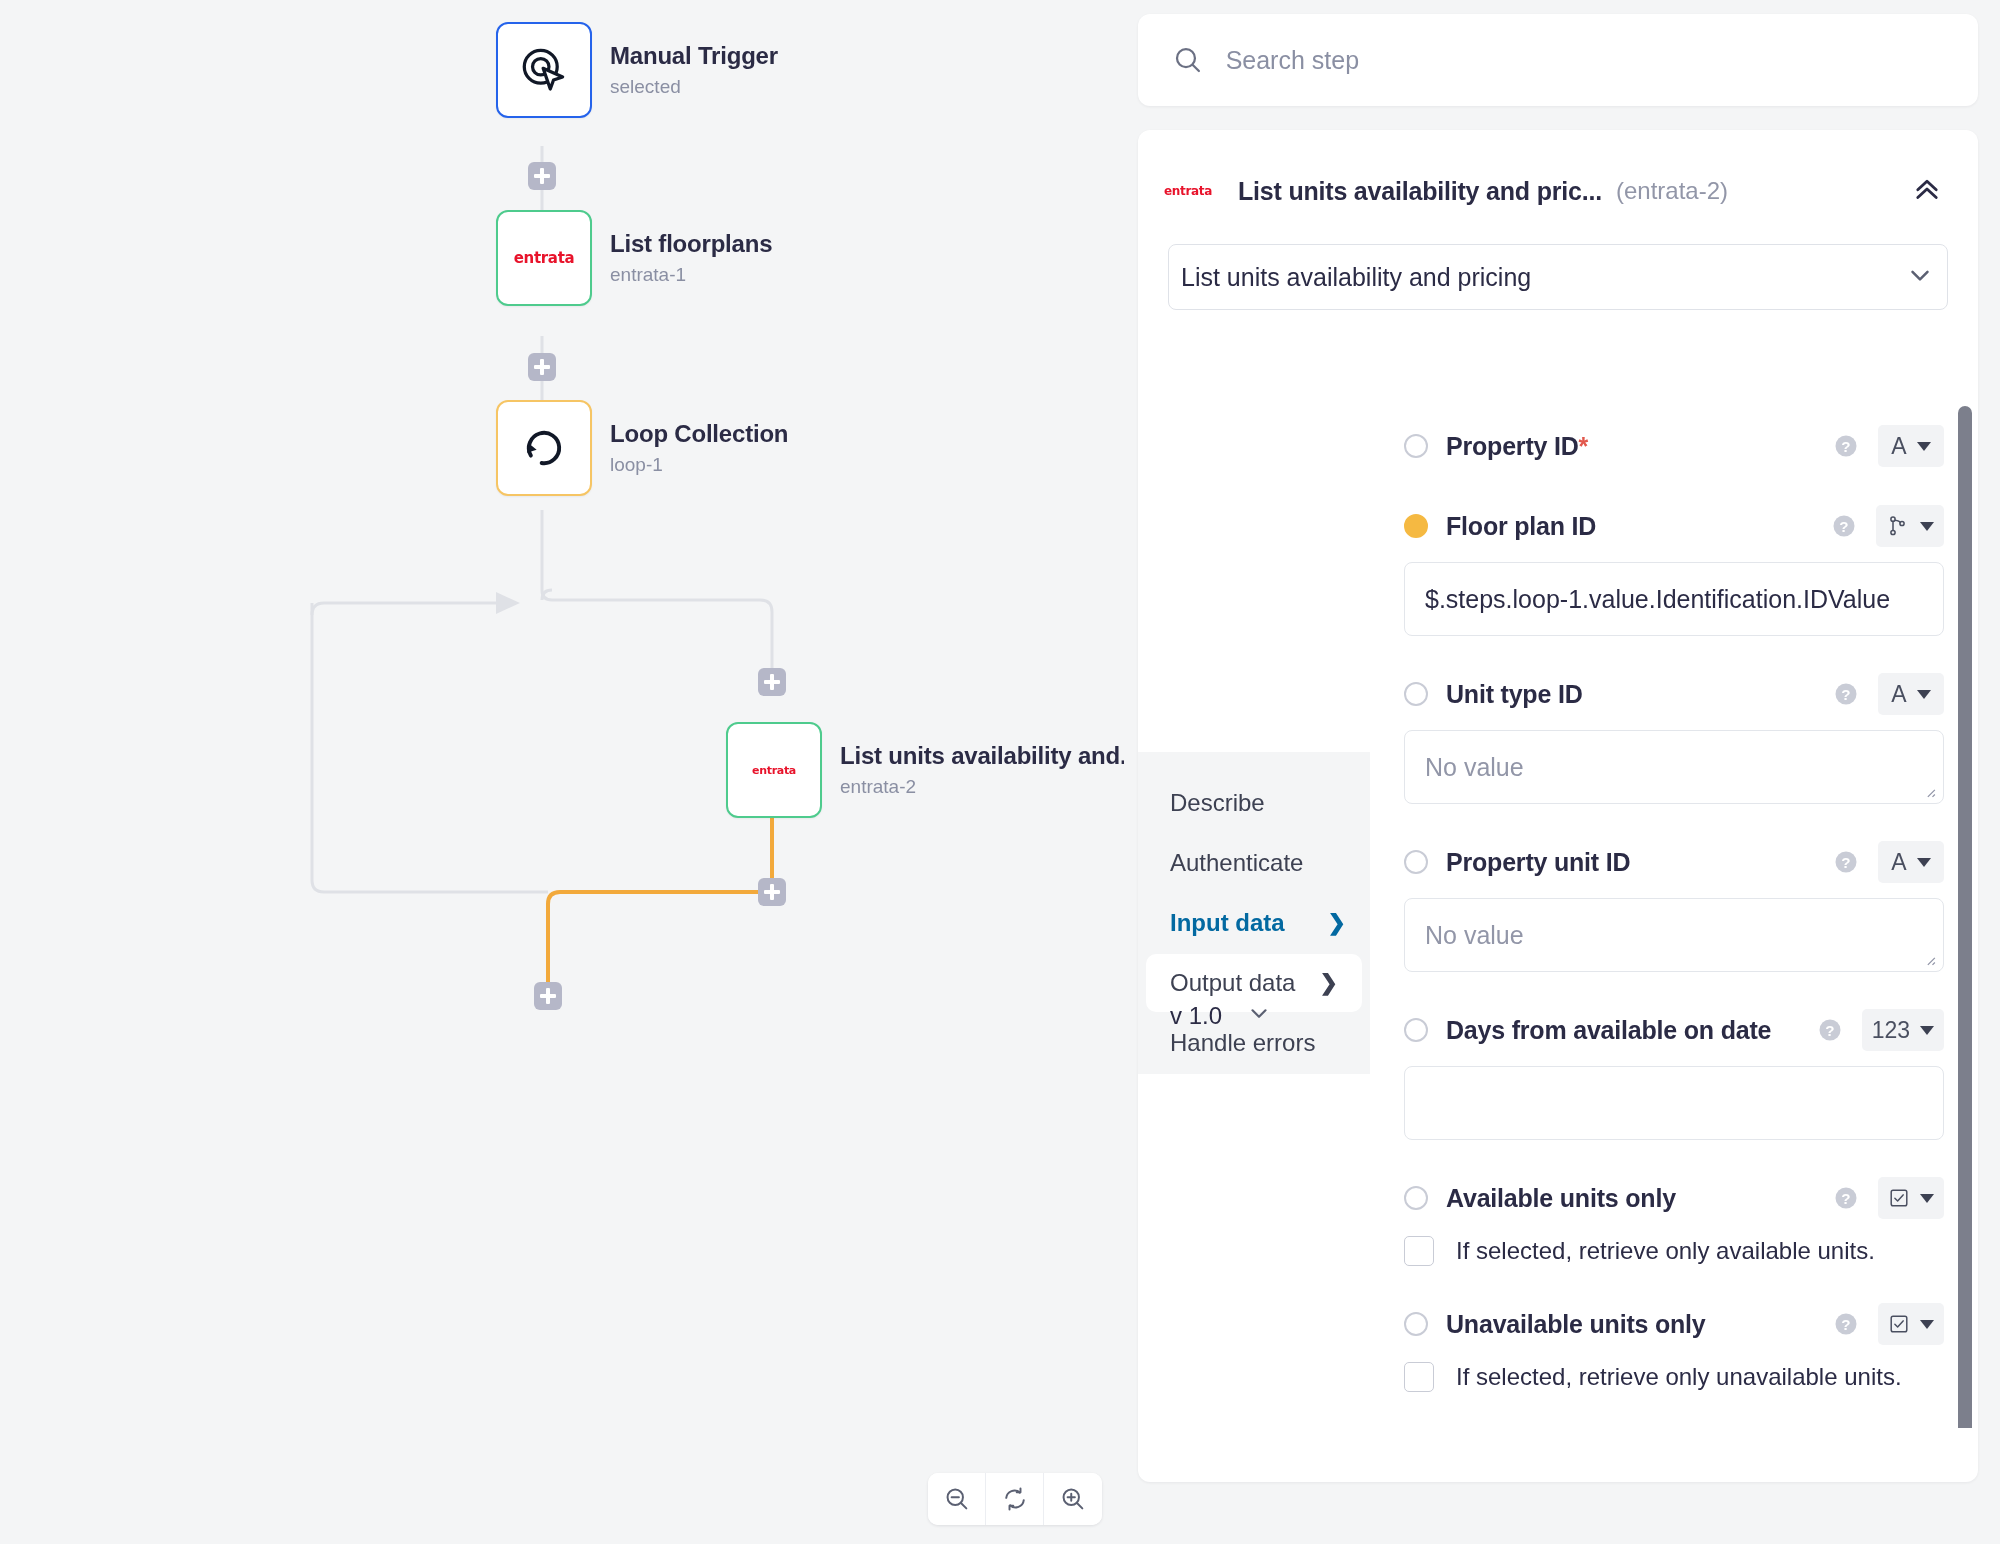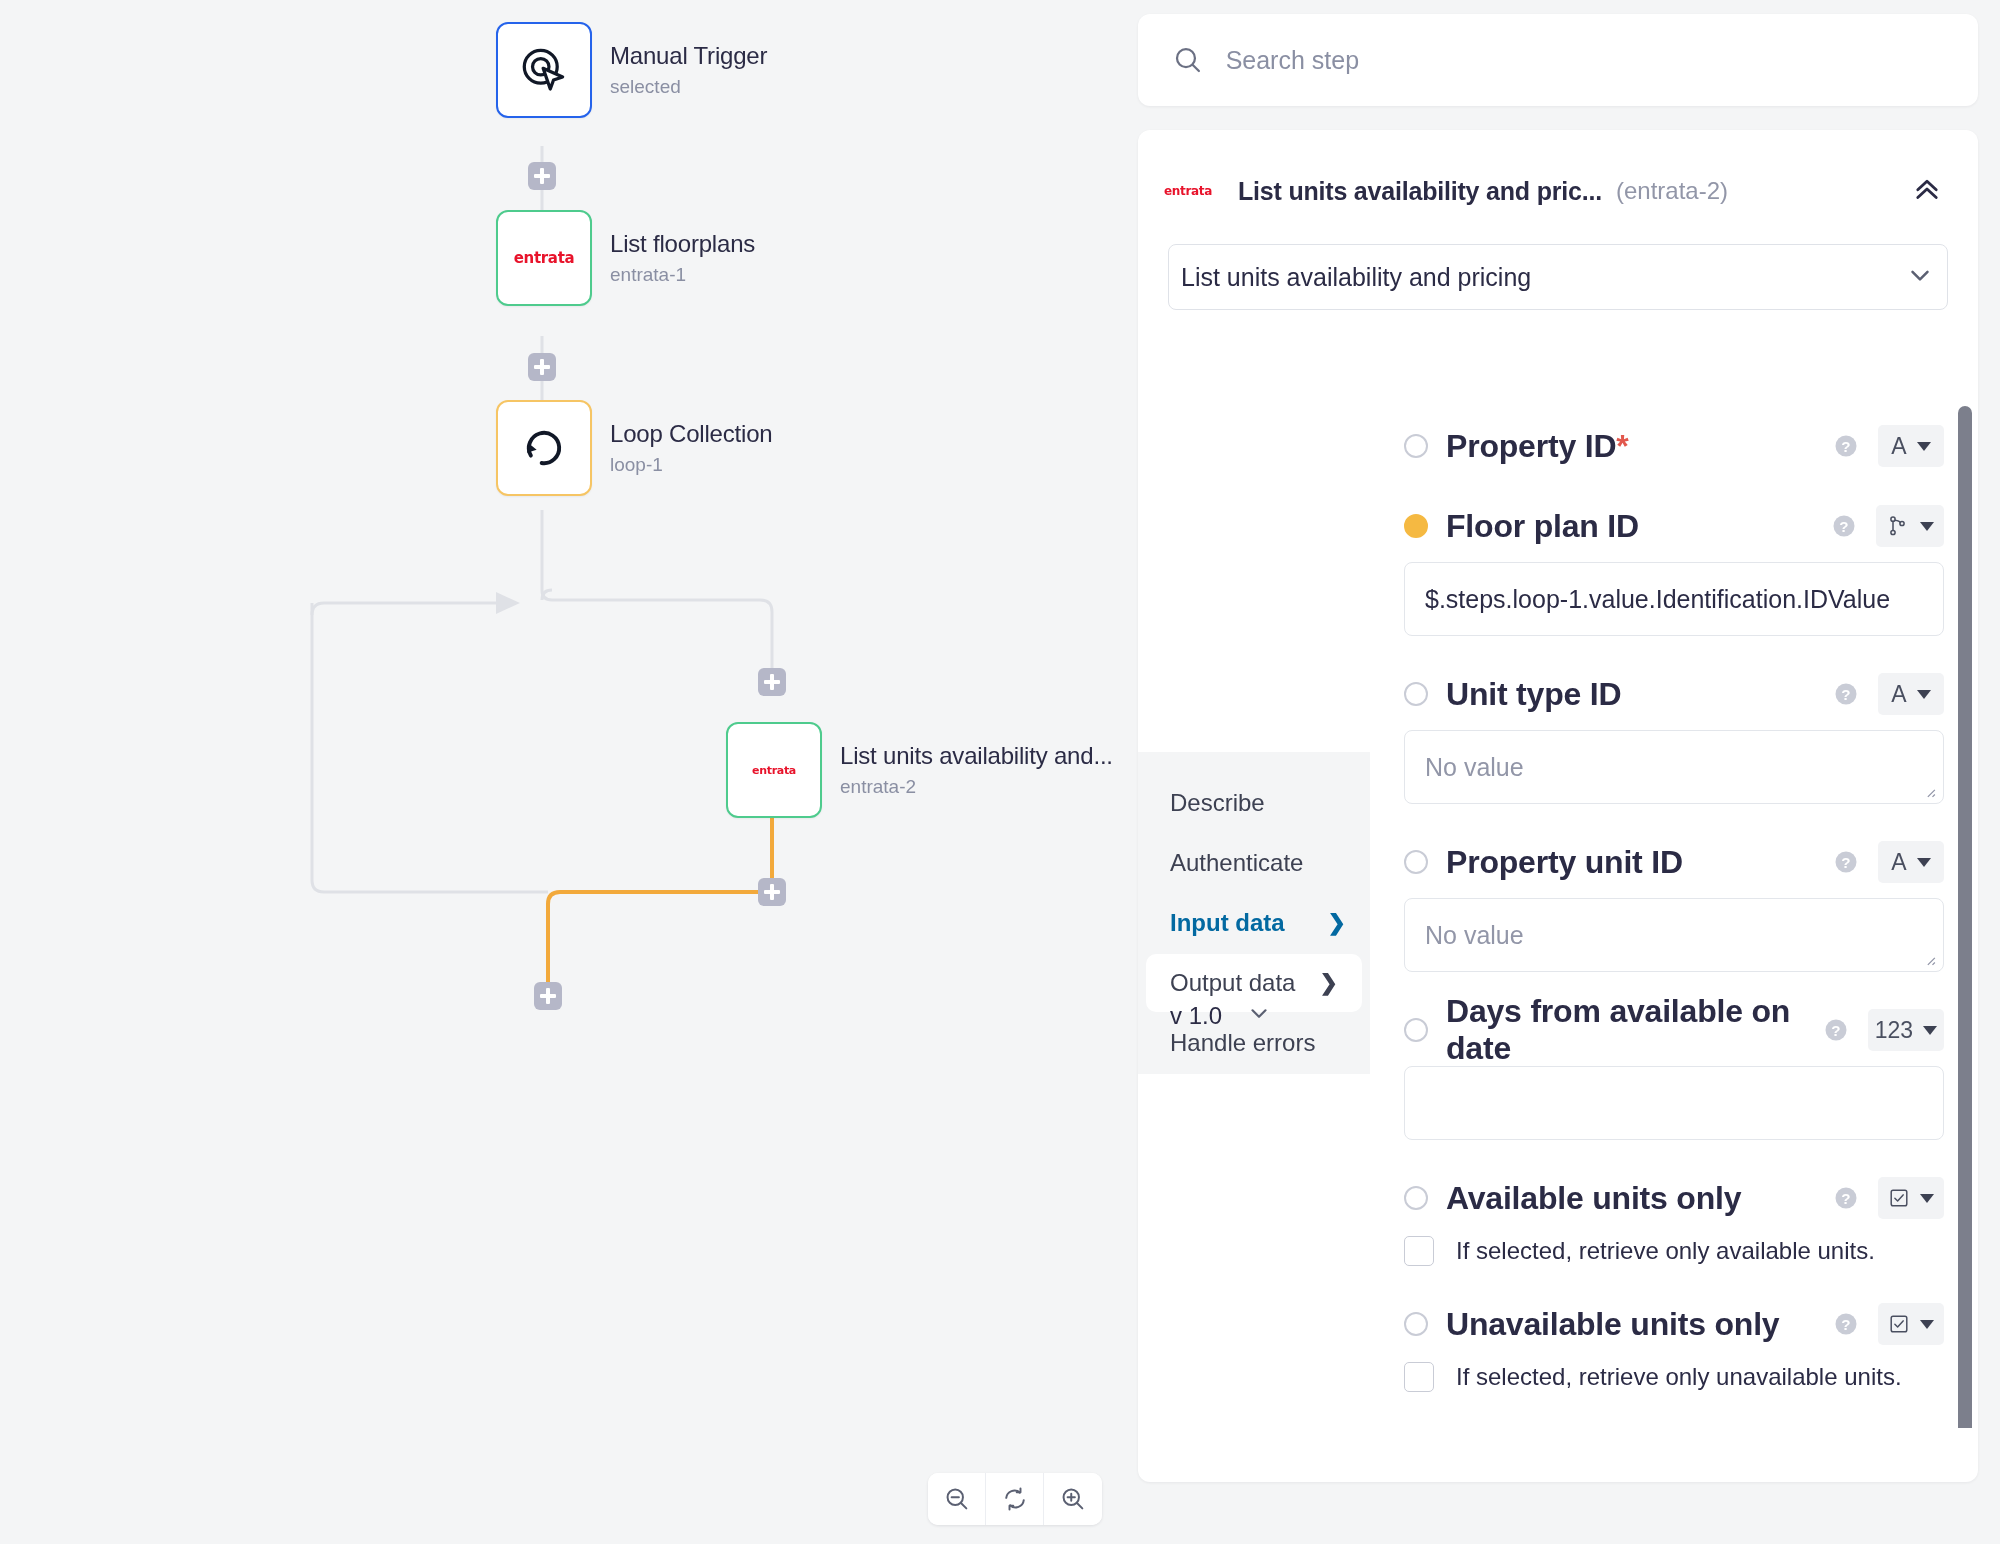--- a/index.html
+++ b/index.html
@@ -27,21 +27,21 @@
     border-radius: 12px;
     display: flex; align-items: center; justify-content: center;
     box-shadow: 0 1px 2px rgba(16,24,40,.05);
   }
   .node-box.blue   { border: 2.5px solid #2563eb; }
   .node-box.green  { border: 2.5px solid #4ecb8d; }
   .node-box.orange { border: 2.5px solid #f6c564; }
 
   .node-text { margin-left: 18px; }
   .node-title {
-    font-size: 24px; font-weight: normal; color: #2b2b45;
+    font-size: 24px; font-weight: bold; color: #2b2b45;
     letter-spacing: -.2px; white-space: nowrap;
   }
   .node-sub { font-size: 19px; color: #8a8fa3; margin-top: 6px; }
 
   .entrata-logo {
     color: #e8132b; font-size: 15px; font-weight: bold;
     letter-spacing: -0.3px; font-family: "DejaVu Sans", sans-serif;
   }
   .entrata-logo.sm { font-size: 11px; }
 
@@ -136,21 +136,21 @@
     overflow: hidden;
   }
   .field { margin-bottom: 36px; }
   .field-head { display: flex; align-items: center; height: 44px; }
   .radio-dot {
     width: 24px; height: 24px; border-radius: 50%;
     border: 2px solid #c9ccd6; background: #fff; flex: none; cursor: pointer;
   }
   .radio-dot.filled { background: #f5b942; border-color: #f5b942; }
   .field-label {
-    font-size: 32px; font-weight: bold; color: #2b2b45;
+    font-size: 25px; font-weight: bold; color: #2b2b45;
     margin-left: 18px; letter-spacing: -.2px;
   }
   .req { color: #e2584d; font-weight: bold; }
   .help-icon { margin-left: auto; cursor: pointer; display:flex; }
   .type-btn {
     margin-left: 18px; min-width: 66px; height: 42px;
     background: #f2f3f5; border-radius: 5px;
     display: flex; align-items: center; justify-content: center; gap: 10px;
     cursor: pointer; padding: 0 10px;
   }

